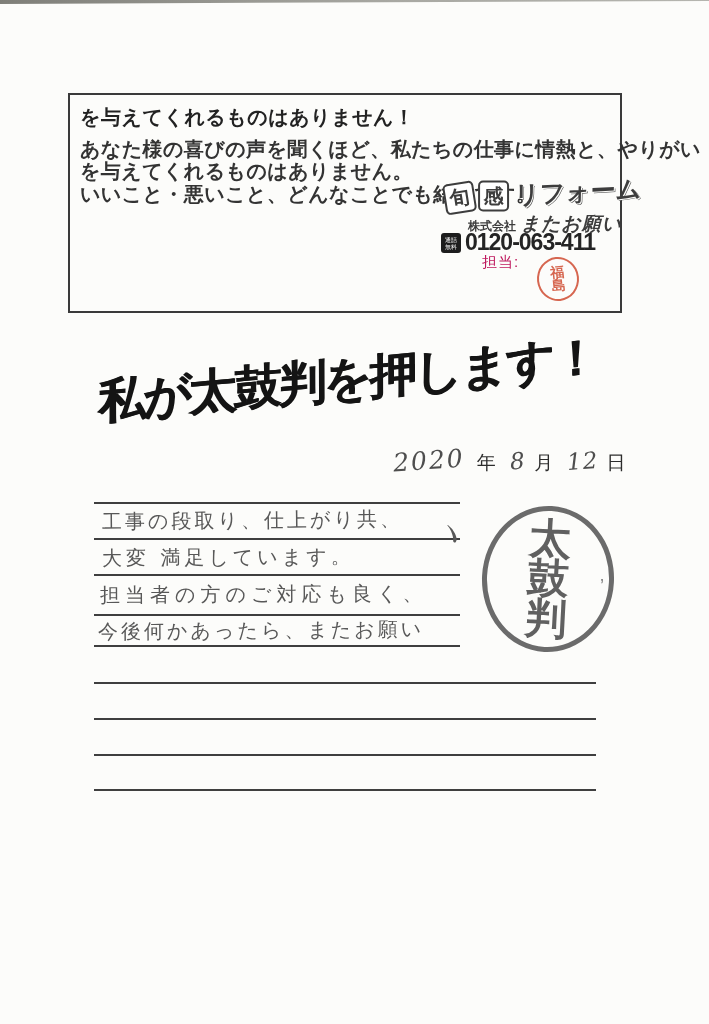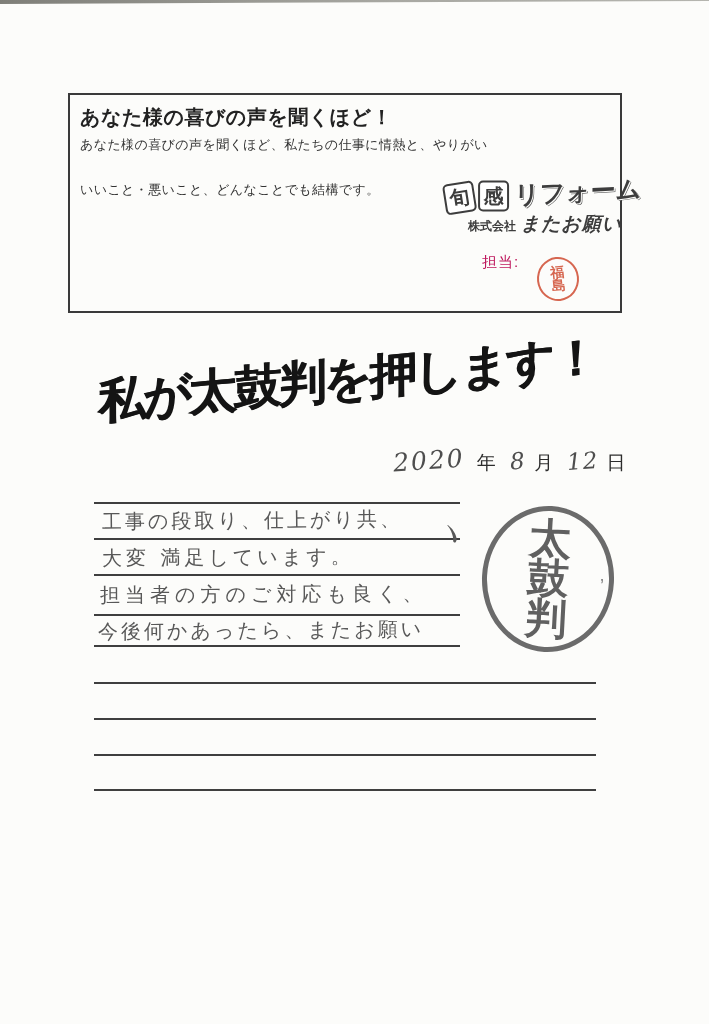--- a/index.html
+++ b/index.html
@@ -10,21 +10,21 @@
   }
   
   .scan-edge{position:absolute;left:-4px;top:-2px;width:720px;height:6px;
     background:linear-gradient(to right,#7e7e78,#a8a8a2 55%,#b5b5af);
     transform:rotate(-0.25deg);transform-origin:left center;}
   
   .intro-box{position:absolute;left:68px;top:93px;width:550px;height:216px;
     border:2px solid #3a3a3a;background:transparent;}
   .intro-title{position:absolute;left:10px;top:9px;font-size:20px;font-weight:bold;
     color:#222;letter-spacing:0.5px;}
-  .intro-line{position:absolute;left:10px;font-size:13px;color:#333;letter-spacing:0.4px;white-space:nowrap;}
+  .intro-line{position:absolute;left:10px;font-size:20px;color:#333;letter-spacing:0.4px;white-space:nowrap;font-weight:bold;}
   .il1{top:41px;} .il2{top:63px;} .il3{top:86px;} .il4{top:108px;}
   
   .logo-row{position:absolute;left:374px;top:82px;display:flex;align-items:center;
     transform:rotate(-3deg);color:#3d3d3d;white-space:nowrap;}
   .logo-box{display:inline-flex;align-items:center;justify-content:center;
     width:27px;height:27px;border:2.5px solid #3d3d3d;border-radius:5px;
     font-size:20px;font-weight:bold;margin-right:3px;background:#fff;}
   .lb1{transform:rotate(-6deg);} .lb2{transform:rotate(3deg);margin-right:5px;}
   .logo-rest{font-size:25px;font-weight:bold;letter-spacing:0px;
     text-shadow:1px 1px 0 #fcfcfa,1.5px 1.5px 0 #3d3d3d;transform:skewX(-4deg);}
@@ -79,32 +79,40 @@
   .big-stamp span{font-size:42px;font-weight:bold;
     font-family:"DejaVu Serif","Liberation Serif",serif;}
 </style>
 </head>
 <body>
 
 <div class="page">
   <div class="scan-edge"></div>
 
   <div class="intro-box">
-    <div class="intro-title">あなた様の喜びの声を聞くほど！</div>
+    <div class="intro-title">を与えてくれるものはありません！</div>
     <div class="intro-line il1">あなた様の喜びの声を聞くほど、私たちの仕事に情熱と、やりがい</div>
+    <div class="intro-line il2">を与えてくれるものはありません。</div>
     <div class="intro-line il3">いいこと・悪いこと、どんなことでも結構です。</div>
 
     <div class="logo-row">
       <span class="logo-box lb1">旬</span>
       <span class="logo-box lb2">感</span>
       <span class="logo-rest">リフォーム</span>
     </div>
     <div class="corp-row">
       <span class="corp-prefix">株式会社</span>
       <span class="corp-name">またお願い</span>
+    </div>
+    <div class="phone-row">
+      <span class="phone-badge">
+        <span>通話</span>
+        <span>無料</span>
+      </span>
+      <span class="phone-number">0120-063-411</span>
     </div>
     <div class="staff-row">担当:</div>
     <div class="red-seal">
       <span>福</span>
       <span>島</span>
     </div>
   </div>
 
   <div class="headline">私が太鼓判を押します！</div>
 

